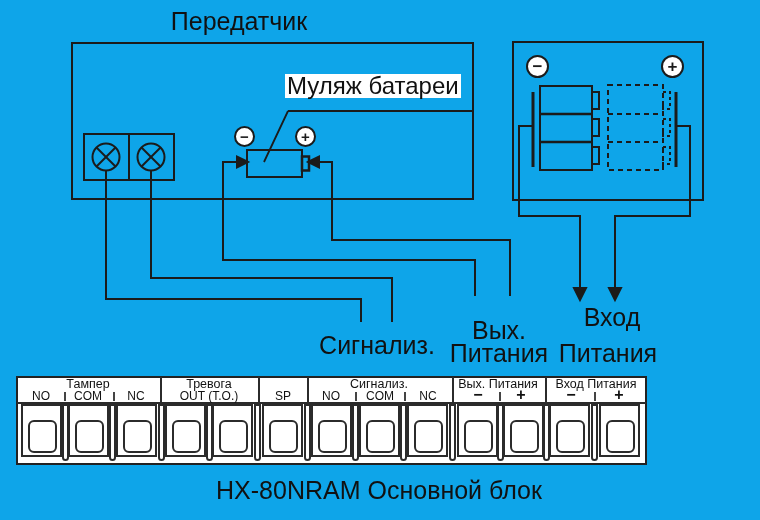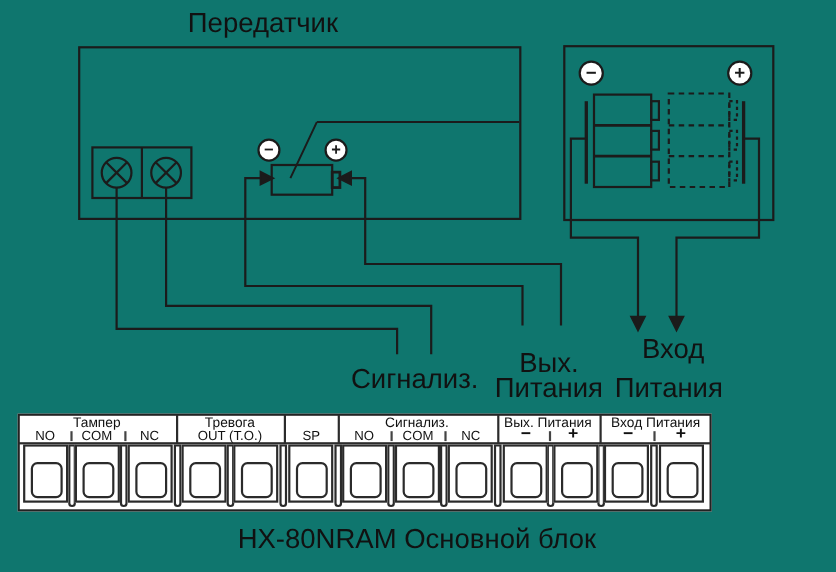--- a/index.html
+++ b/index.html
@@ -1,17 +1,17 @@
 <!DOCTYPE html>
 <html><head>
 <meta charset="utf-8">
 <style>
   html,body{margin:0;padding:0;background:#fff;}
   #canvas{
-    position:relative;width:760px;height:520px;background:#0f766e;overflow:hidden;
+    position:relative;width:760px;height:520px;background:#0ea5e9;overflow:hidden;
     font-family:"Liberation Sans","DejaVu Sans",sans-serif;color:#111;text-align:center;
   }
   #diagram-svg{position:absolute;left:0;top:0;z-index:1;}
   .txt{position:absolute;z-index:3;white-space:nowrap;line-height:1;color:#111;}
   .big{font-size:25px;}
   .ctr{transform:translateX(-50%);}
   .wbg{background:#fff;padding:0 2px;}
   
   .sym{
     position:absolute;z-index:3;box-sizing:border-box;border:2px solid #1b1b1b;border-radius:50%;
@@ -99,20 +99,21 @@
       <polyline points="533,126 519,126 519,216 580,216 580,290"></polyline>
       <polygon points="580,300 574,288 586,288" fill="#1b1b1b"></polygon>
     </g>
     <g>
       <polyline points="676,126 690,126 690,216 615,216 615,290"></polyline>
       <polygon points="615,300 609,288 621,288" fill="#1b1b1b"></polygon>
     </g>
   </svg>
 
   <div class="txt big ctr" style="left:239px;top:9px;">Передатчик</div>
+  <div class="txt wbg" style="left:285px;top:74px;font-size:24px;">Муляж батареи</div>
 
   <div class="sym small" style="left:234px;top:126px;">
       <span>−</span>
     </div>
   <div class="sym small" style="left:295px;top:126px;">
       <span>+</span>
     </div>
   <div class="sym bigc" style="left:526px;top:55px;">
       <span>−</span>
     </div>

